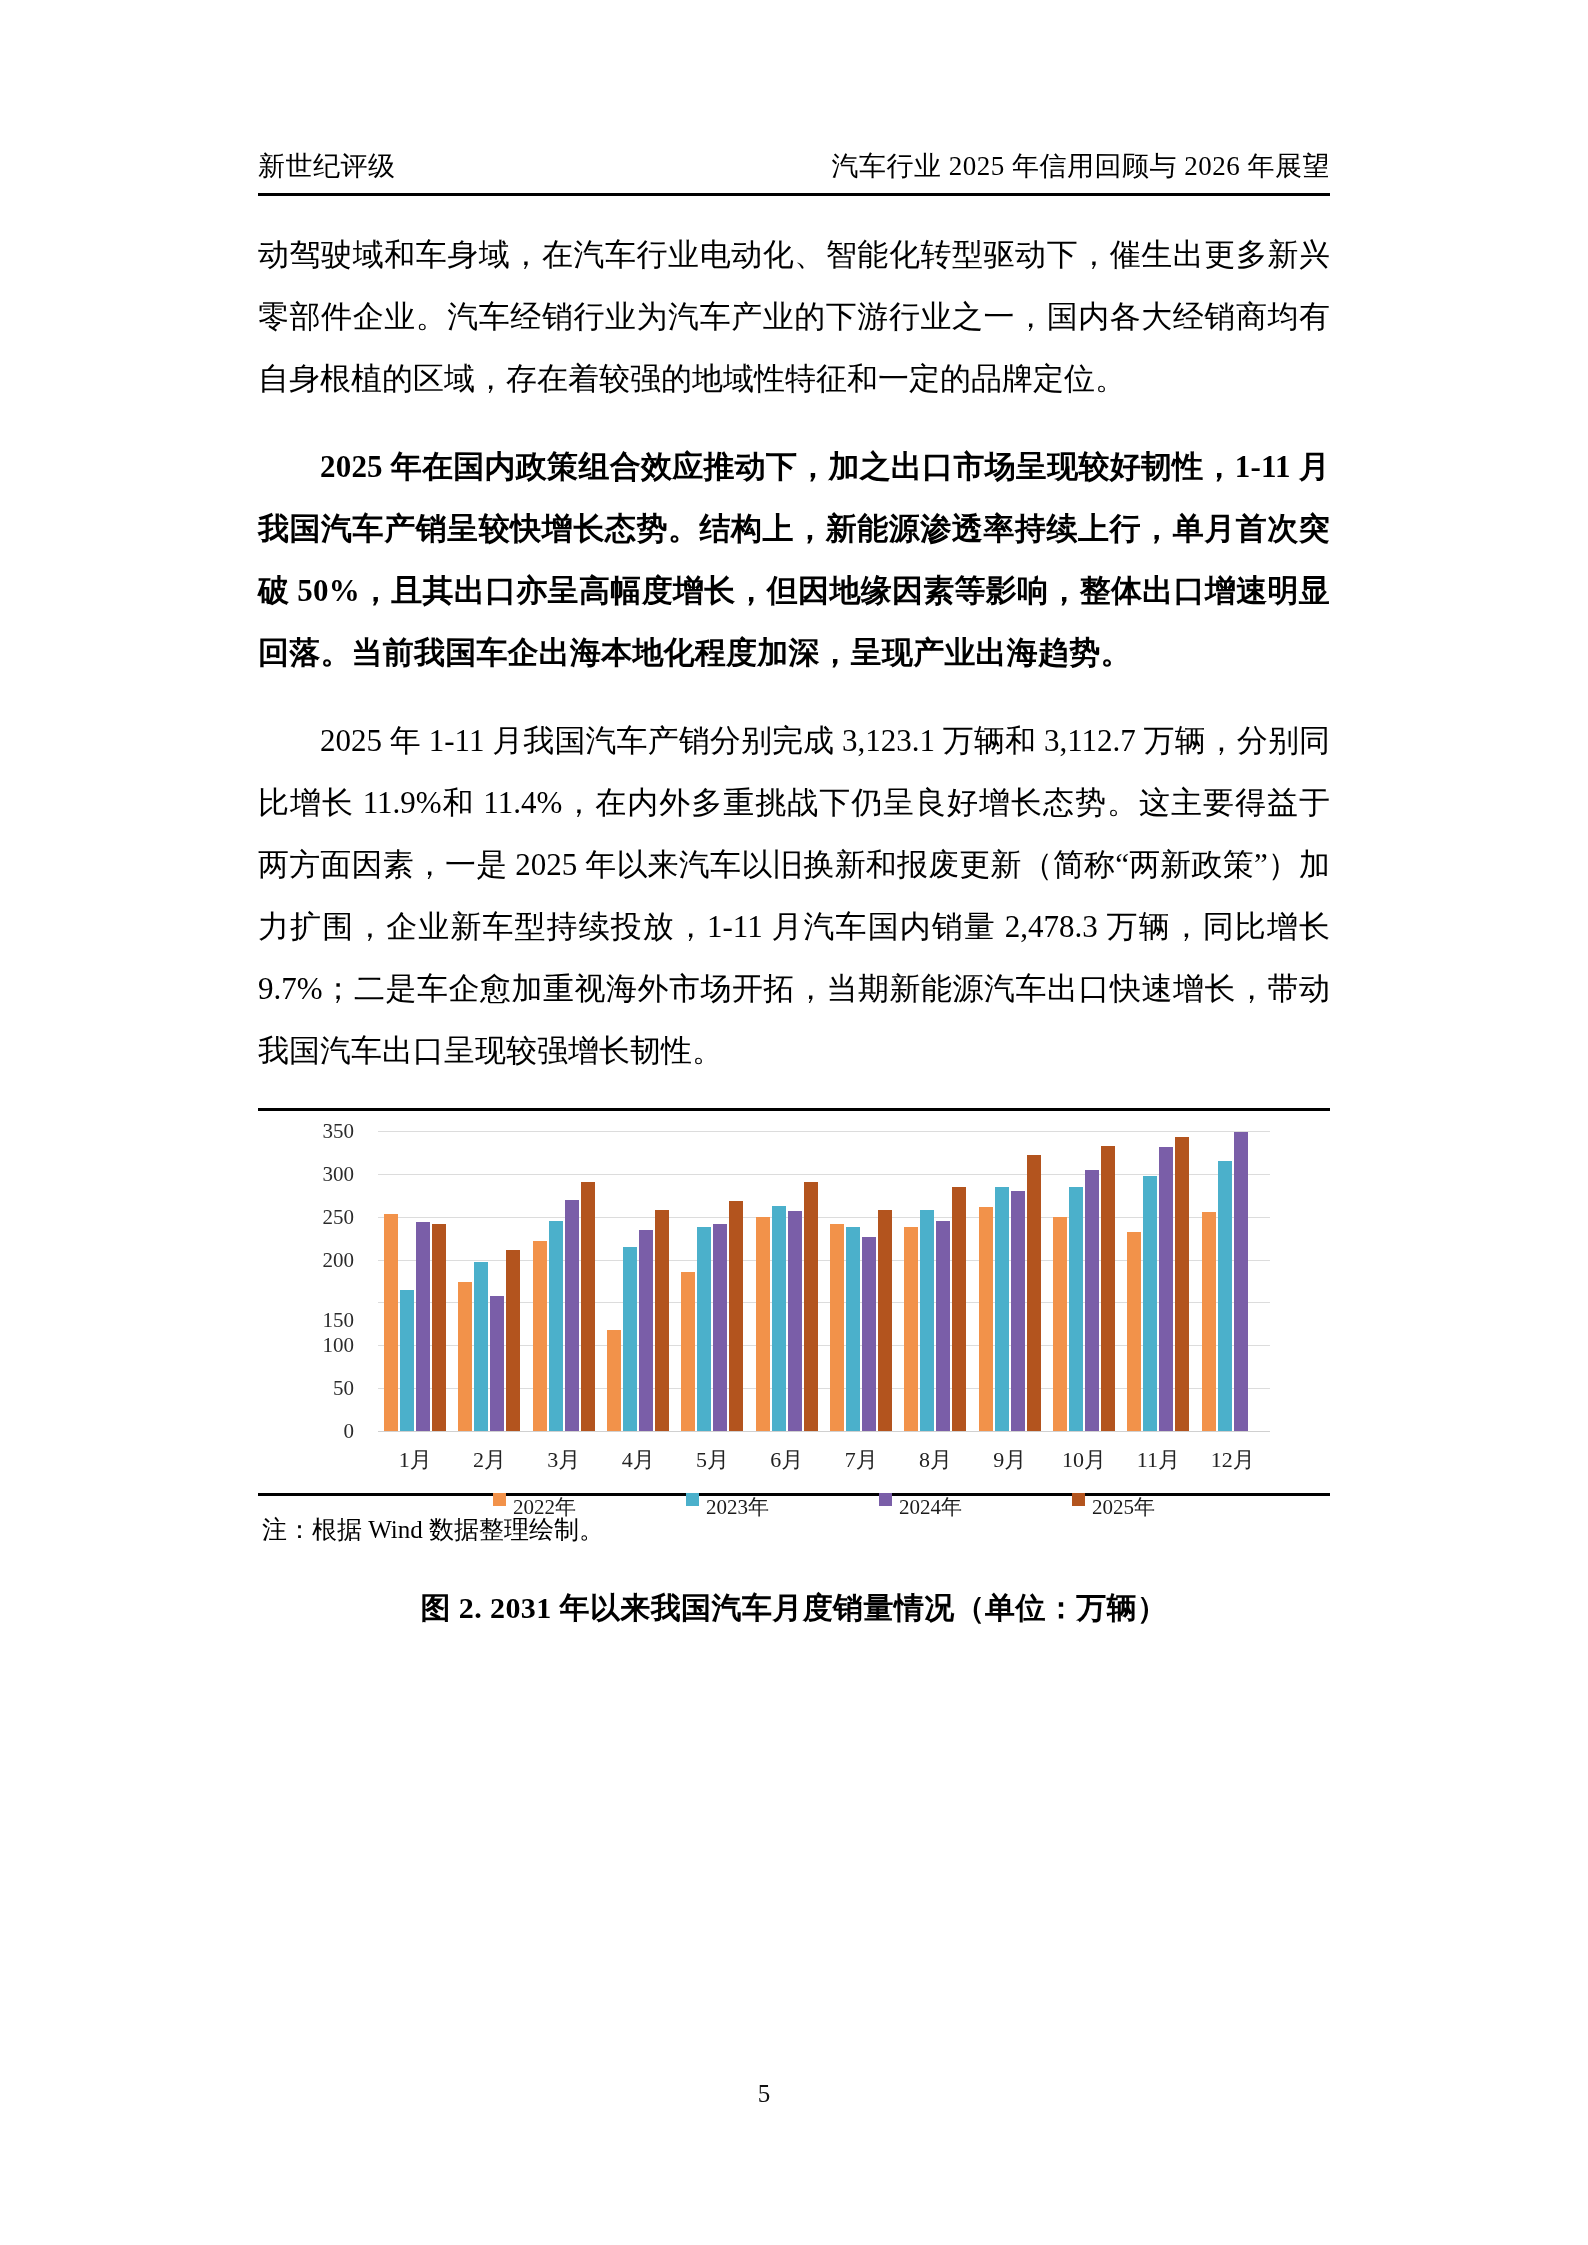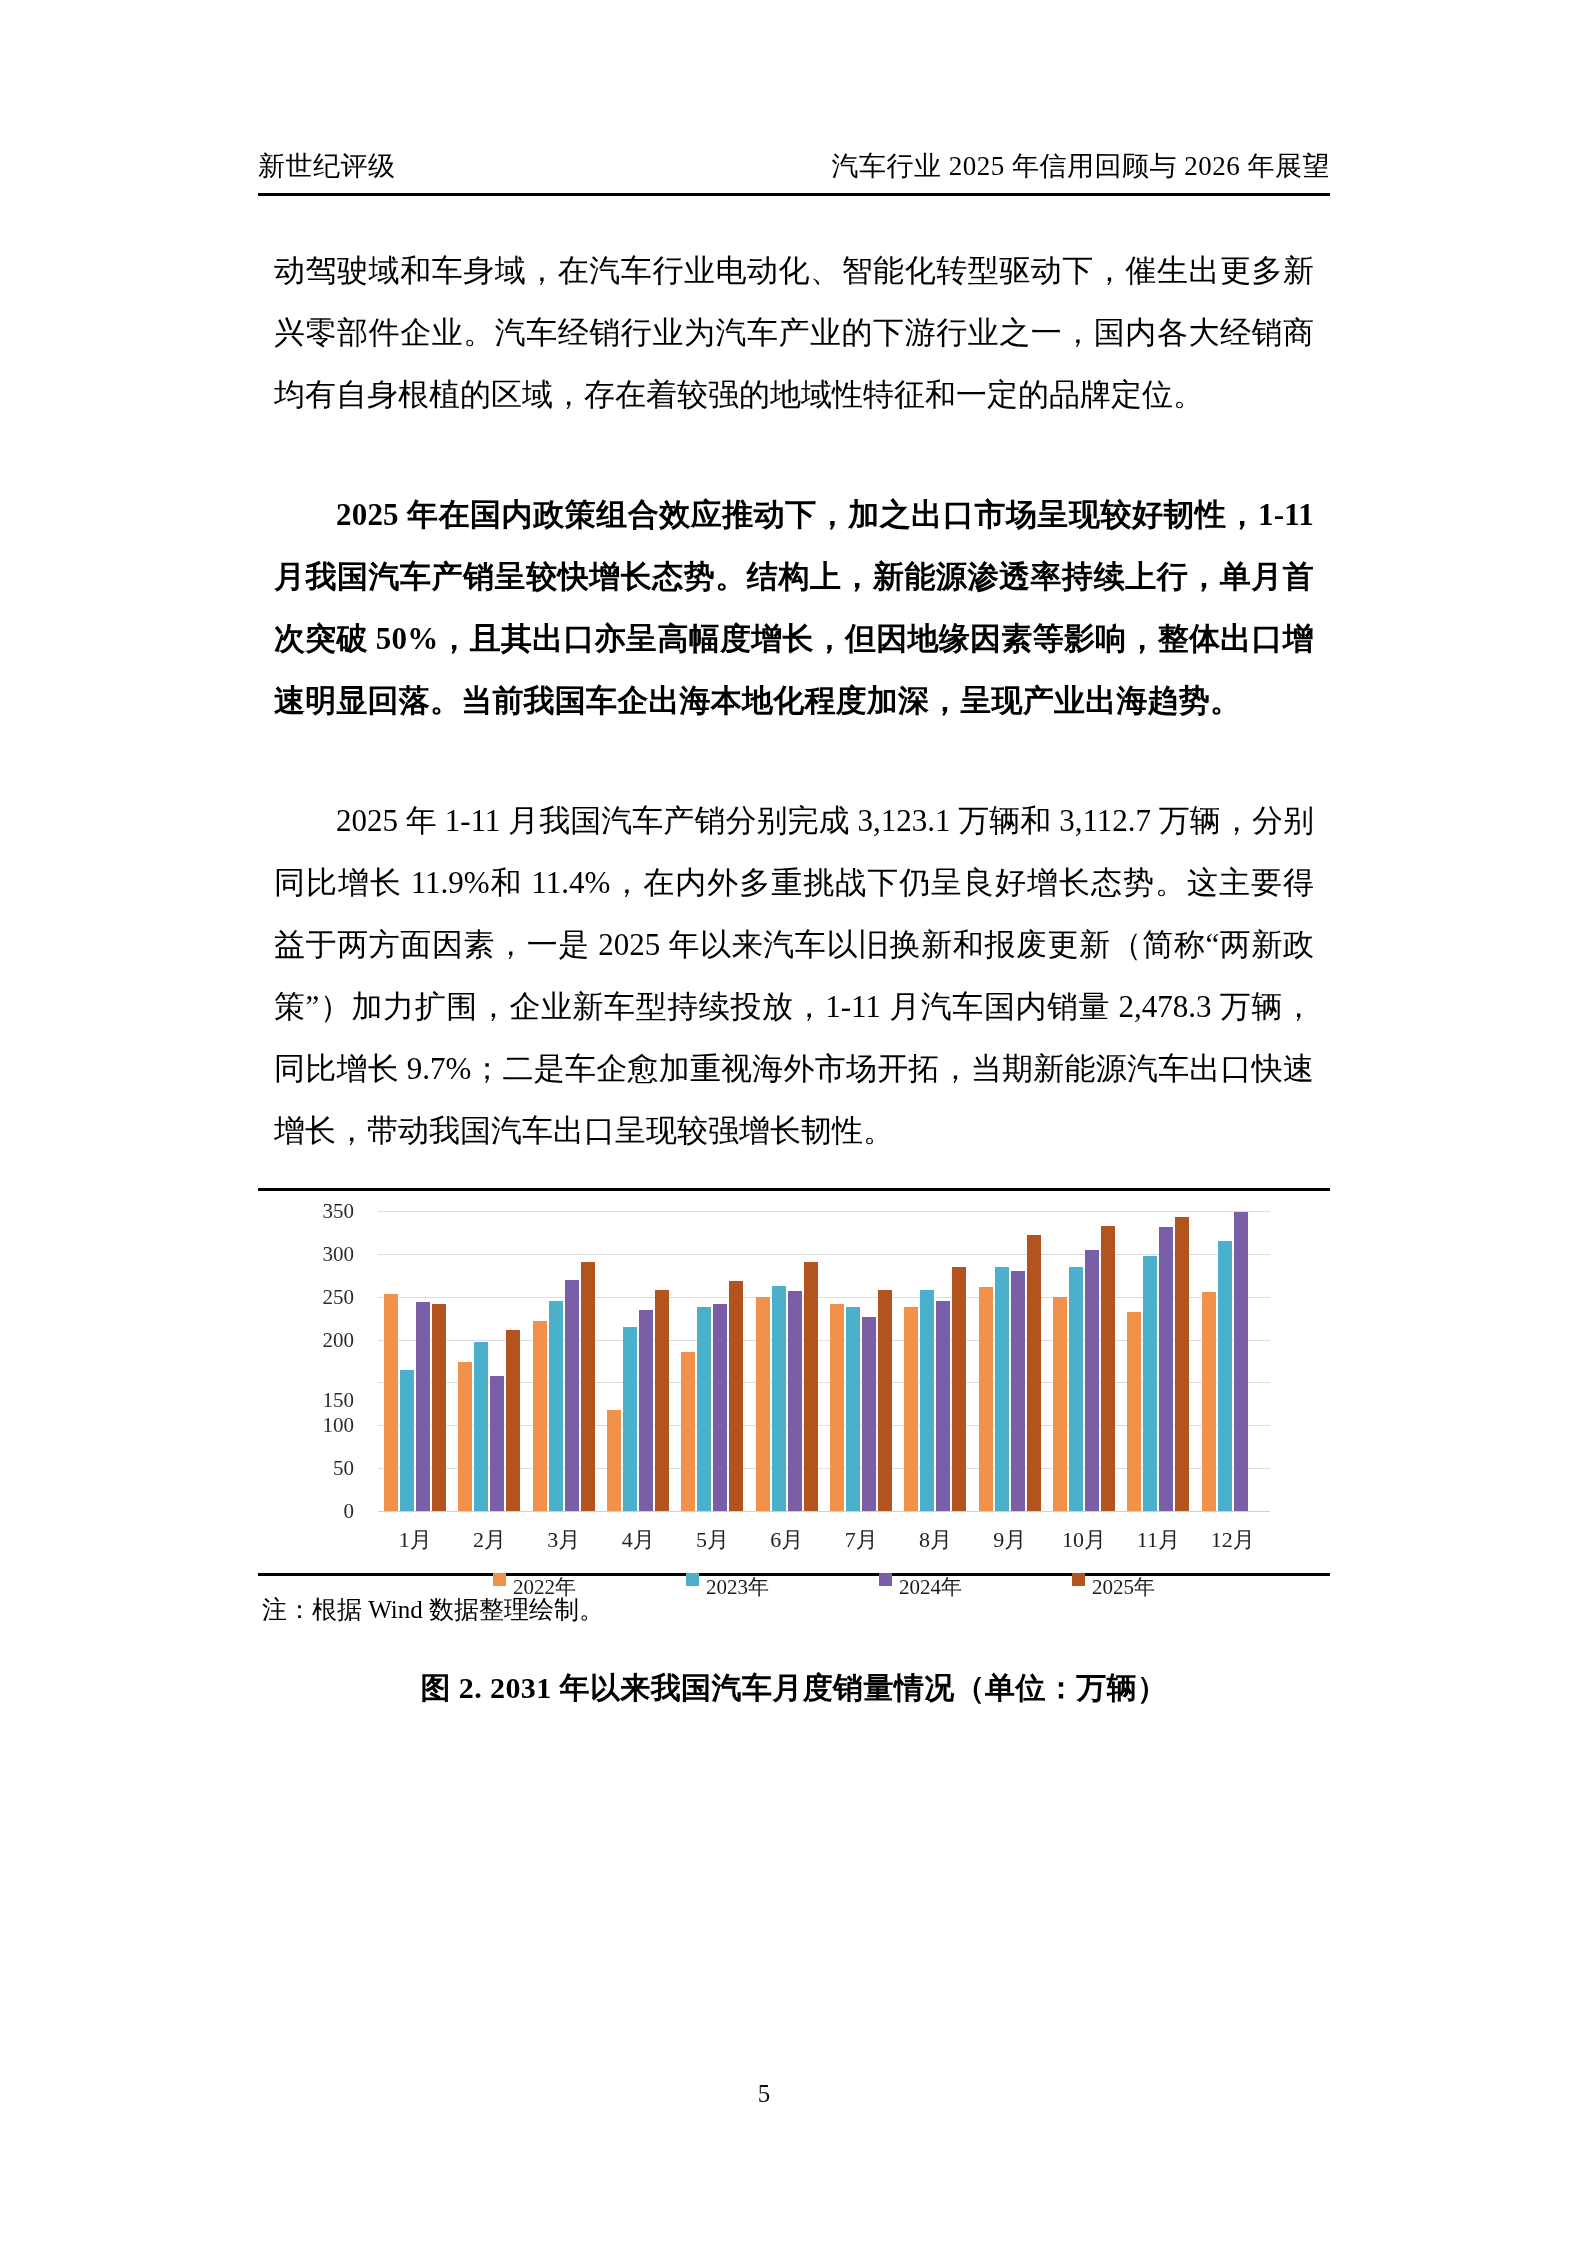--- a/index.html
+++ b/index.html
@@ -42,21 +42,21 @@
     border-bottom: 3px solid #000;
     width: 100%;
   }
 
   
   .para {
     font-size: 31px;
     line-height: 62px;
     text-align: justify;
     text-justify: inter-ideograph;
-    margin: 16px;
+    margin: 0;
   }
   .para.indent { text-indent: 62px; }
   .para.bold {
     font-weight: bold;
     letter-spacing: 0.2px;
   }
   .gap-1 { height: 28px; }
   .gap-2 { height: 26px; }
   .gap-3 { height: 30px; }
 

